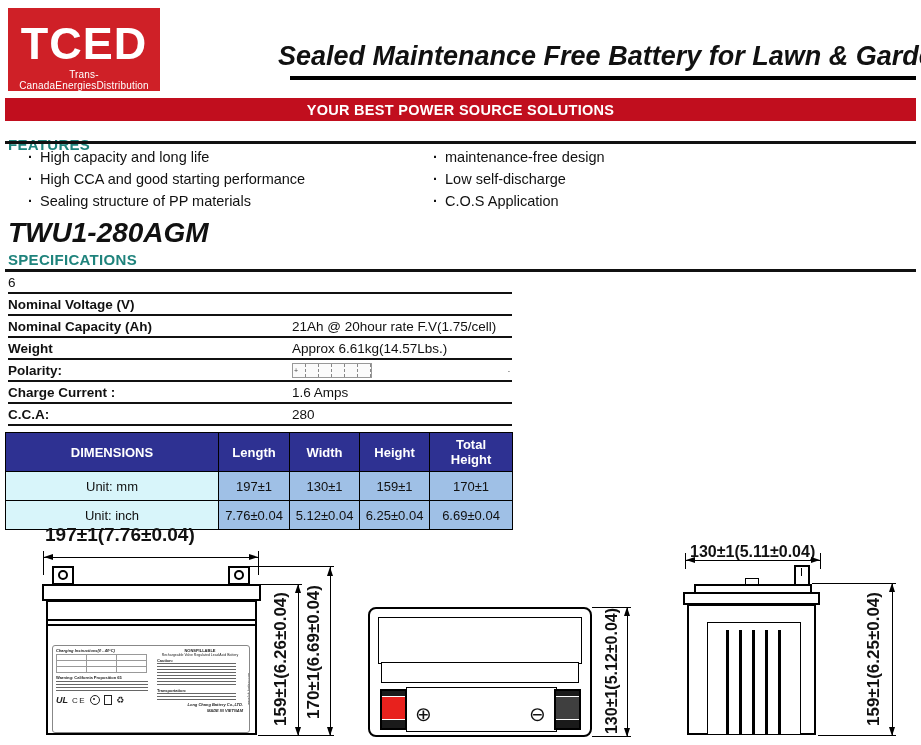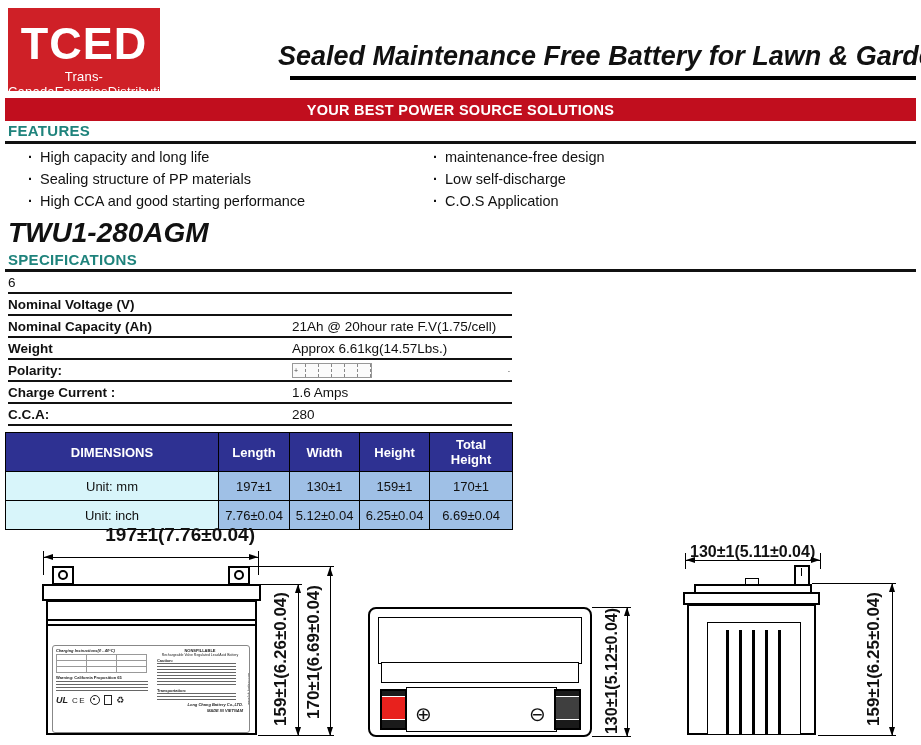--- a/index.html
+++ b/index.html
@@ -1,21 +1,21 @@
 <!DOCTYPE html>
 <html><head>
 <meta charset="utf-8">
 <style>
   html,body{margin:0;padding:0;background:#fff;}
   .page{position:relative;width:921px;height:745px;background:#fff;overflow:hidden;
         font-family:"Liberation Sans",sans-serif;color:#111;}
   
   .logo{position:absolute;left:8px;top:8px;width:152px;height:83px;background:#cf2027;color:#fff;text-align:center;}
   .logo-text{font-size:45px;font-weight:bold;line-height:1;margin-top:13px;letter-spacing:1px;}
-  .logo-sub{font-size:13px;margin-top:3px;letter-spacing:0.2px;}
+  .logo-sub{font-size:10px;margin-top:3px;letter-spacing:0.2px;}
   .title{position:absolute;left:278px;top:41px;width:638px;text-align:center;
          font-size:27px;font-weight:bold;font-style:italic;white-space:nowrap;}
   .title-underline{position:absolute;left:290px;top:76px;width:626px;height:4px;background:#000;}
   .banner{position:absolute;left:5px;top:98px;width:911px;height:23px;background:#c10e1e;color:#fff;
           display:flex;align-items:center;justify-content:center;font-weight:bold;font-size:14.5px;letter-spacing:0.3px;}
   
   .sec-heading{position:absolute;color:#1f837c;font-weight:bold;font-size:15px;letter-spacing:0.3px;}
   .thick-line{position:absolute;left:5px;width:911px;height:3px;background:#111;}
   .feat-col{position:absolute;font-size:14.5px;}
   .feat-item{height:22px;line-height:22px;white-space:nowrap;}
@@ -41,21 +41,21 @@
   
   .hline{position:absolute;background:#000;height:1px;}
   .vline{position:absolute;background:#000;width:1px;}
   .box{position:absolute;border:2px solid #000;background:#fff;box-sizing:border-box;}
   .thinbox{position:absolute;border:1.5px solid #000;background:#fff;box-sizing:border-box;}
   .arr{position:absolute;width:0;height:0;}
   .arr.up{border-left:3.5px solid transparent;border-right:3.5px solid transparent;border-bottom:9px solid #000;}
   .arr.down{border-left:3.5px solid transparent;border-right:3.5px solid transparent;border-top:9px solid #000;}
   .arr.left{border-top:3.5px solid transparent;border-bottom:3.5px solid transparent;border-right:9px solid #000;}
   .arr.right{border-top:3.5px solid transparent;border-bottom:3.5px solid transparent;border-left:9px solid #000;}
-  .dim-text{position:absolute;font-weight:bold;text-align:right;white-space:nowrap;}
+  .dim-text{position:absolute;font-weight:bold;text-align:left;white-space:nowrap;}
   .vtext{position:absolute;font-weight:bold;white-space:nowrap;transform:translate(-50%,-50%) rotate(-90deg);}
   .circle{position:absolute;border:2px solid #000;border-radius:50%;box-sizing:border-box;background:#fff;}
   .greek{background:repeating-linear-gradient(to bottom,#666 0 1px,transparent 1px 3px);}
   
   .batt-label{position:absolute;left:52px;top:645px;width:196px;height:86px;border:1px solid #888;
               border-radius:3px;display:flex;color:#222;overflow:hidden;background:#fff;}
   .lab-left{width:52%;padding:2px 2px 1px 3px;box-sizing:border-box;}
   .lab-right{width:48%;padding:2px 6px 1px 2px;box-sizing:border-box;position:relative;}
   .lab-title{font-size:4px;font-weight:bold;font-style:italic;}
   .mini{border-collapse:collapse;width:94%;margin-top:1px;}
@@ -88,26 +88,26 @@
   <div class="logo">
     <div class="logo-text">TCED</div>
     <div class="logo-sub">Trans-CanadaEnergiesDistribution</div>
   </div>
   <div class="title">Sealed Maintenance Free Battery for Lawn &amp; Garden</div>
   <div class="title-underline"></div>
   <div class="banner">
     <span>YOUR BEST POWER SOURCE SOLUTIONS</span>
   </div>
 
-  <div class="sec-heading" style="left:8px;top:122px;">FEATURES</div>
+  <div class="sec-heading" style="left:8px;top:136px;">FEATURES</div>
   <div class="thick-line" style="top:141px;"></div>
   <div class="feat-col" style="left:28px;top:146px;">
     <div class="feat-item"><span class="feat-bullet">·</span><span>High capacity and long life</span></div>
+    <div class="feat-item"><span class="feat-bullet">·</span><span>High CCA and good starting performance</span></div>
     <div class="feat-item"><span class="feat-bullet">·</span><span>Sealing structure of PP materials</span></div>
-    <div class="feat-item"><span class="feat-bullet">·</span><span>High CCA and good starting performance</span></div>
   </div>
   <div class="feat-col" style="left:433px;top:146px;">
     <div class="feat-item"><span class="feat-bullet">·</span><span>maintenance-free design</span></div>
     <div class="feat-item"><span class="feat-bullet">·</span><span>Low self-discharge</span></div>
     <div class="feat-item"><span class="feat-bullet">·</span><span>C.O.S Application</span></div>
   </div>
 
   <div class="model">TWU1-280AGM</div>
   <div class="sec-heading" style="left:8px;top:251px;">SPECIFICATIONS</div>
   <div class="thick-line" style="top:269px;"></div>

